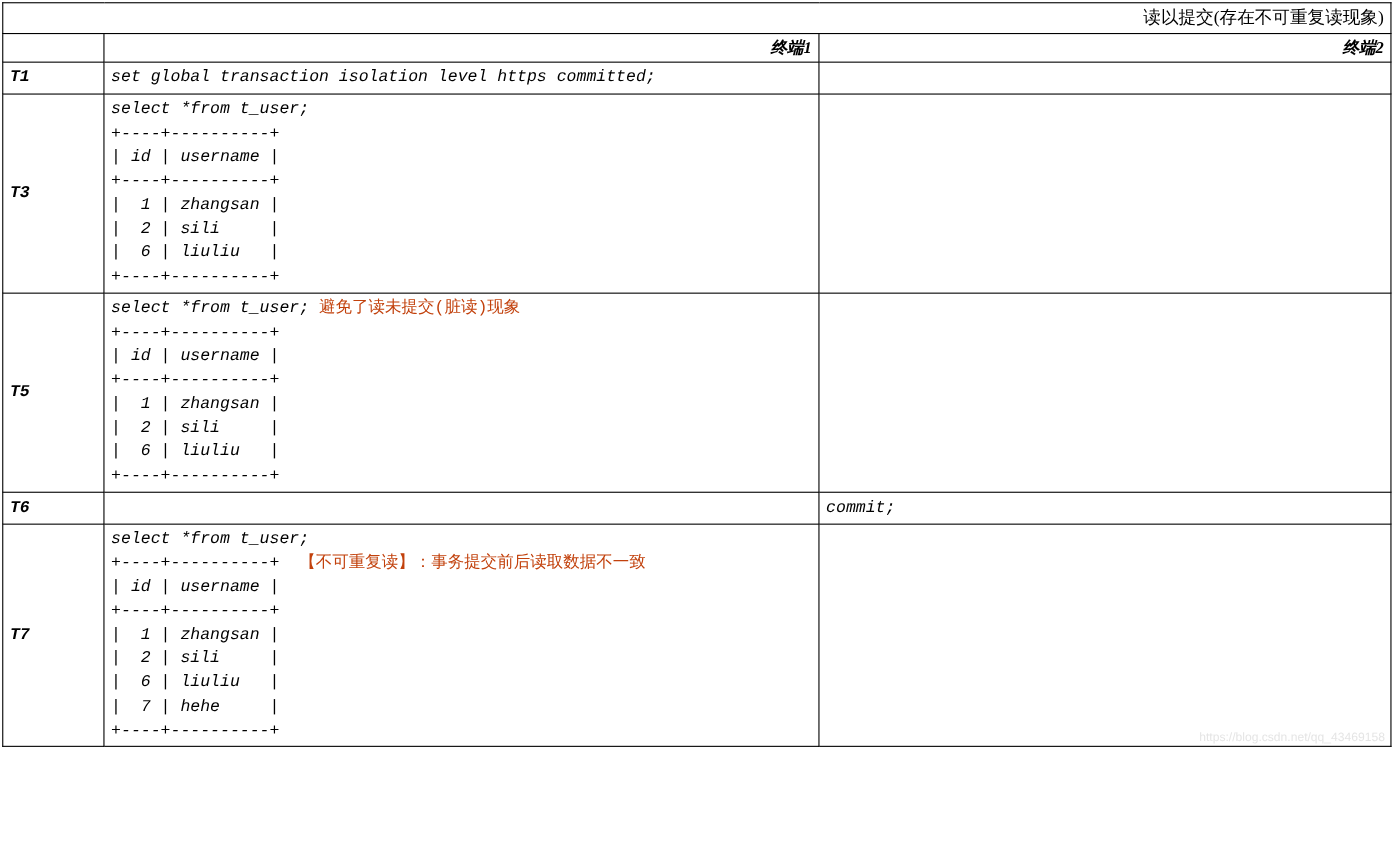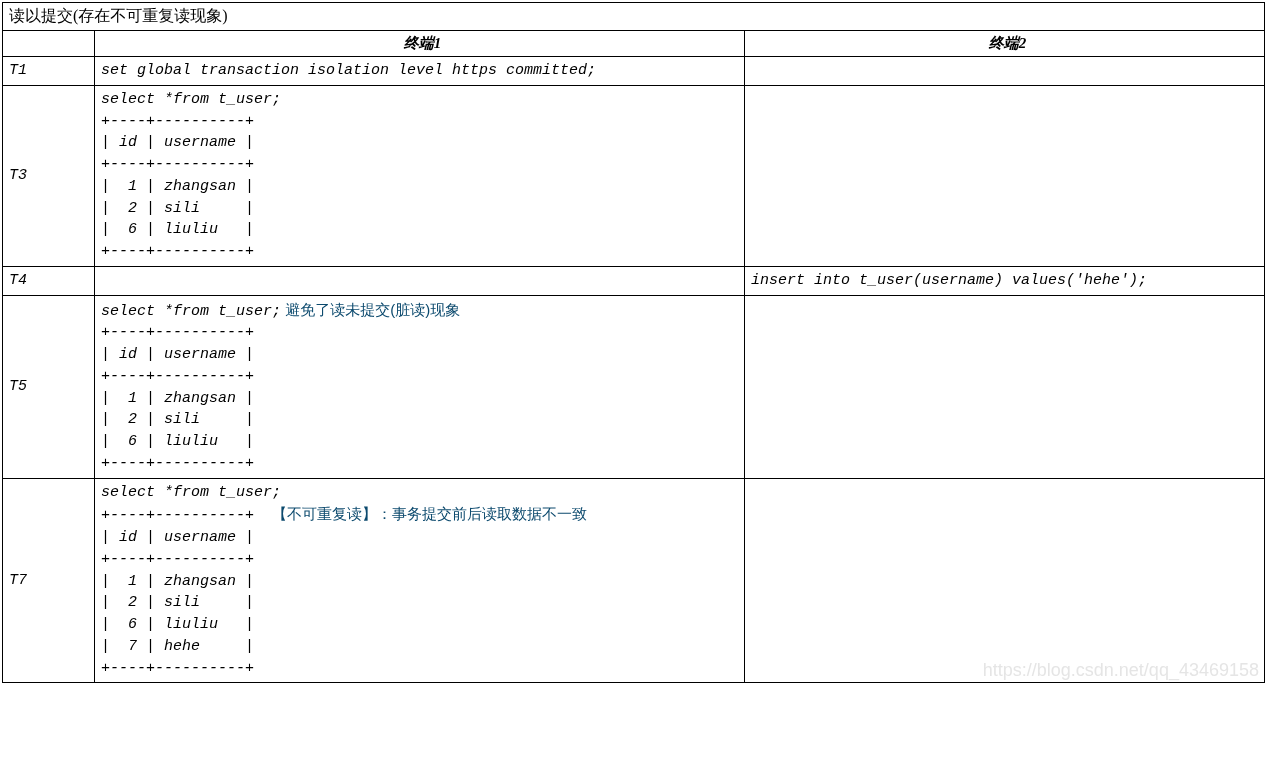--- a/index.html
+++ b/index.html
@@ -16,55 +16,55 @@
     width: 1262px;
     table-layout: fixed;
   }
   td, th {
     border: 1px solid #000;
     padding: 3px 6px;
     vertical-align: middle;
     text-align: left;
   }
   .title-cell {
-    text-align: left;
+    text-align: right;
     font-family: SimSun, "宋体", serif;
     font-style: normal;
     font-size: 16px;
   }
   .header-cell {
-    text-align: center;
+    text-align: right;
     font-weight: bold;
     font-style: italic;
     font-family: SimSun, "宋体", serif;
     padding-left: 12px;
   }
   .step-cell {
-    font-weight: normal;
+    font-weight: bold;
     font-style: italic;
     width: 90px;
   }
   .term-cell {
     font-style: italic;
     white-space: pre;
     line-height: 1.45;
     font-family: "Courier New", Courier, monospace;
   }
   .annot {
-    color: #0c4a6e;
+    color: #c2410c;
     font-style: normal;
-    font-family: Liberation Sans, sans-serif;
+    font-family: Liberation Mono, monospace;
   }
   .watermark {
     position: absolute;
     right: 8px;
     bottom: 4px;
     color: #e5e5e5;
     font-family: Arial, sans-serif;
-    font-size: 18px;
+    font-size: 11px;
     font-style: normal;
     pointer-events: none;
   }
   col.c1 { width: 92px; }
   col.c2 { width: 650px; }
   col.c3 { width: 520px; }
 </style>
 </head>
 <body>
 
@@ -99,39 +99,39 @@
 +----+----------+
 | id | username |
 +----+----------+
 |  1 | zhangsan |
 |  2 | sili     |
 |  6 | liuliu   |
 +----+----------+</td>
     <td class="term-cell"></td>
   </tr>
 
-  <tr>
-    <td class="step-cell">T4</td>
-    <td class="term-cell"></td>
-    <td class="term-cell">insert into t_user(username) values('hehe');</td>
-  </tr>
 
   <tr>
     <td class="step-cell">T5</td>
     <td class="term-cell"><span>select *from t_user;</span><span class="annot"> 避免了读未提交(脏读)现象</span><span>
 +----+----------+
 | id | username |
 +----+----------+
 |  1 | zhangsan |
 |  2 | sili     |
 |  6 | liuliu   |
 +----+----------+</span></td>
     <td class="term-cell"></td>
   </tr>
 
+  <tr>
+    <td class="step-cell">T6</td>
+    <td class="term-cell"></td>
+    <td class="term-cell">commit;</td>
+  </tr>
 
   <tr>
     <td class="step-cell">T7</td>
     <td class="term-cell"><span>select *from t_user;</span>
 <span>+----+----------+  </span><span class="annot">【不可重复读】：事务提交前后读取数据不一致</span><span>
 | id | username |
 +----+----------+
 |  1 | zhangsan |
 |  2 | sili     |
 |  6 | liuliu   |

